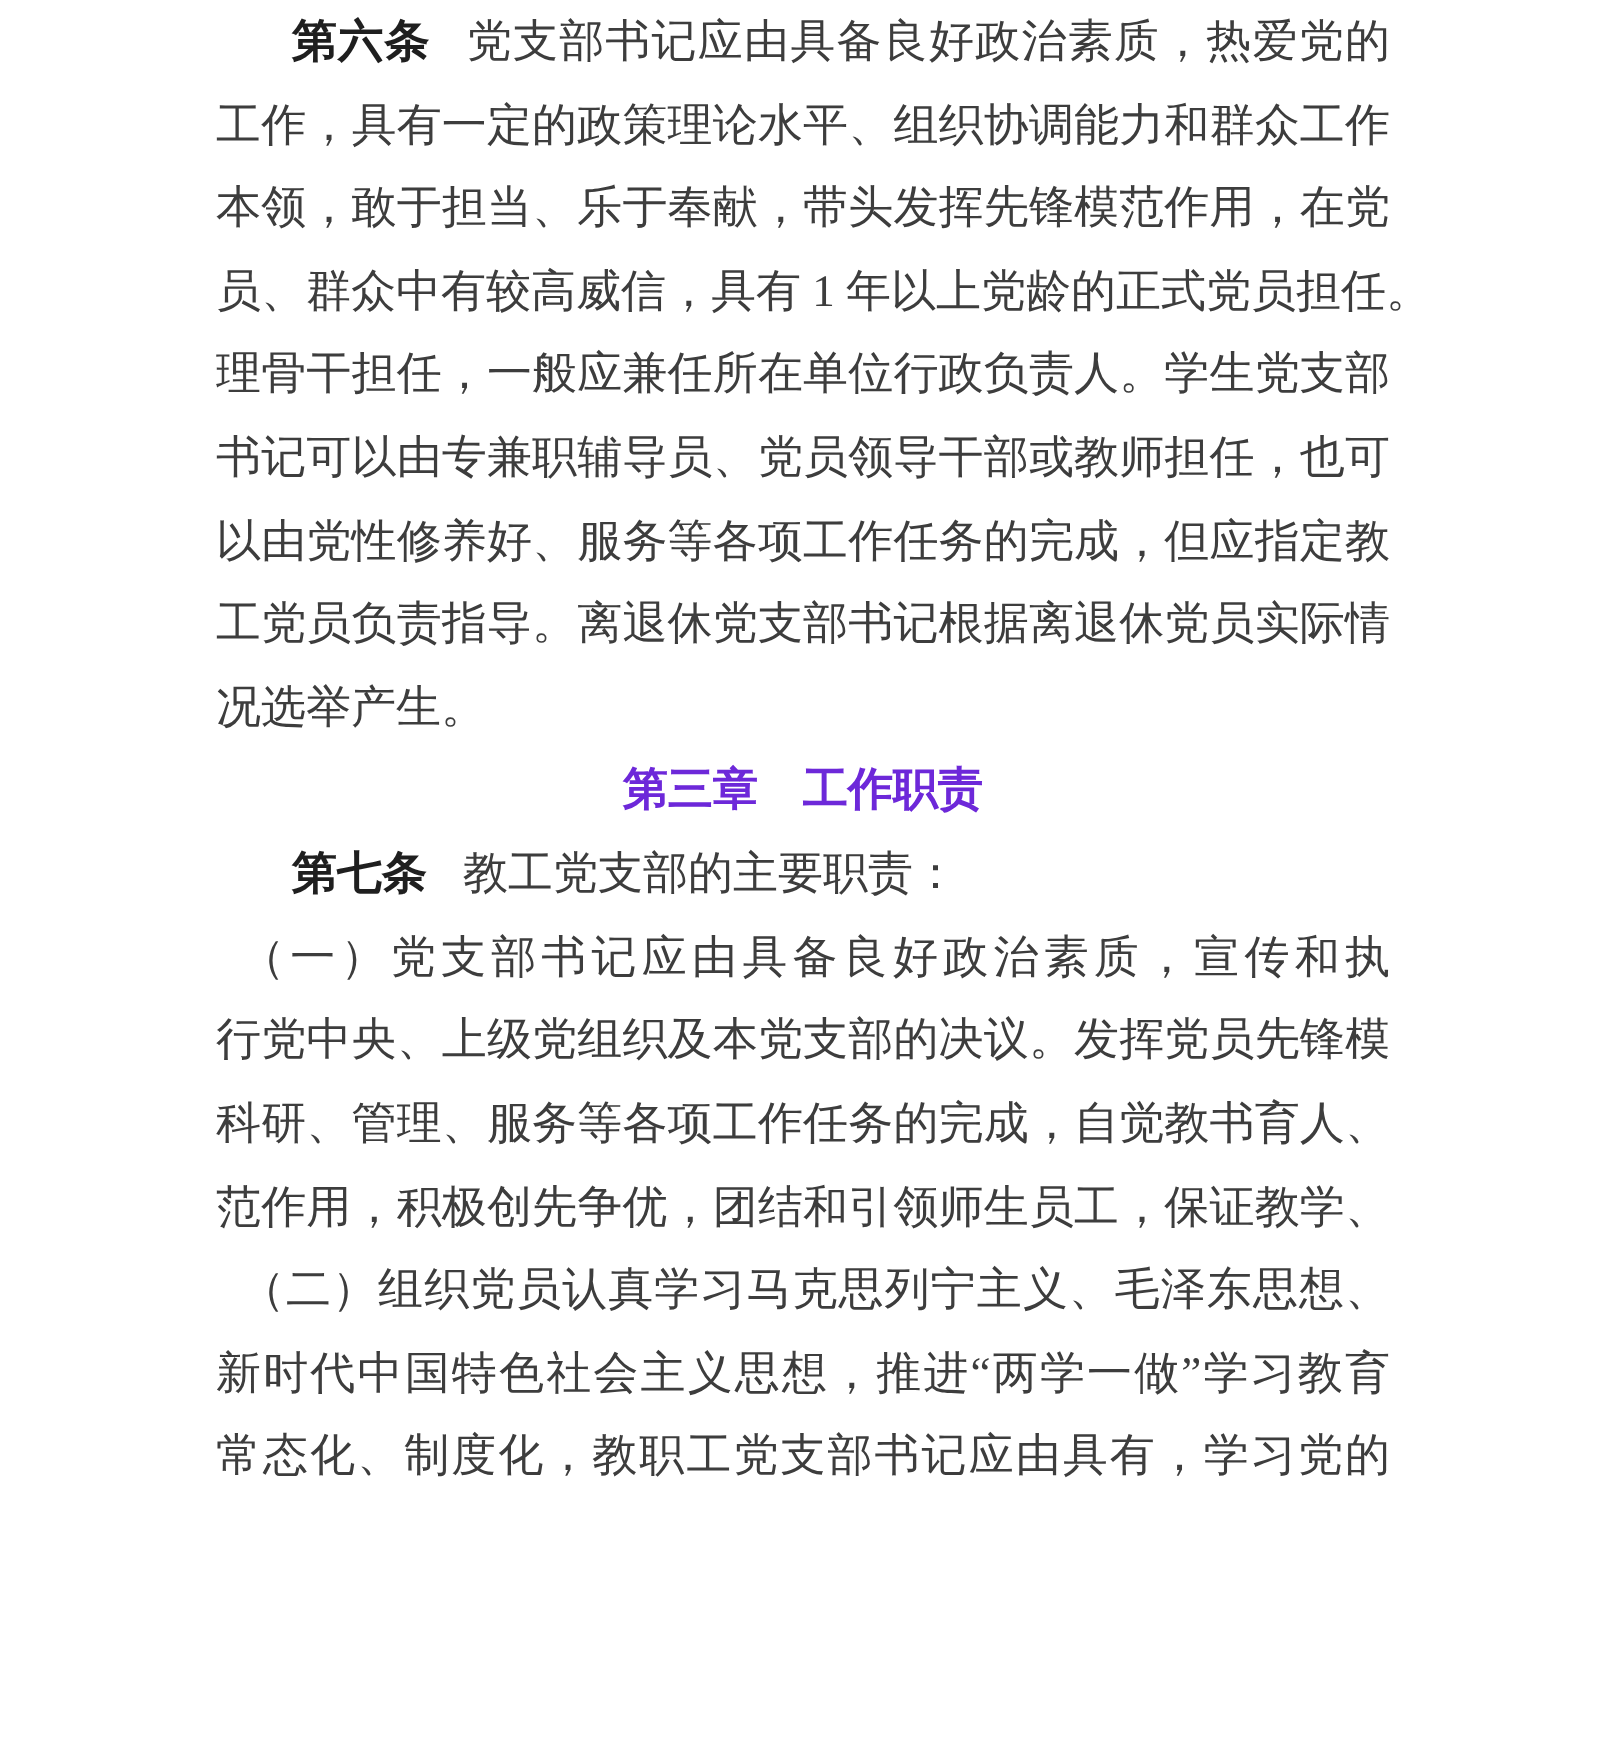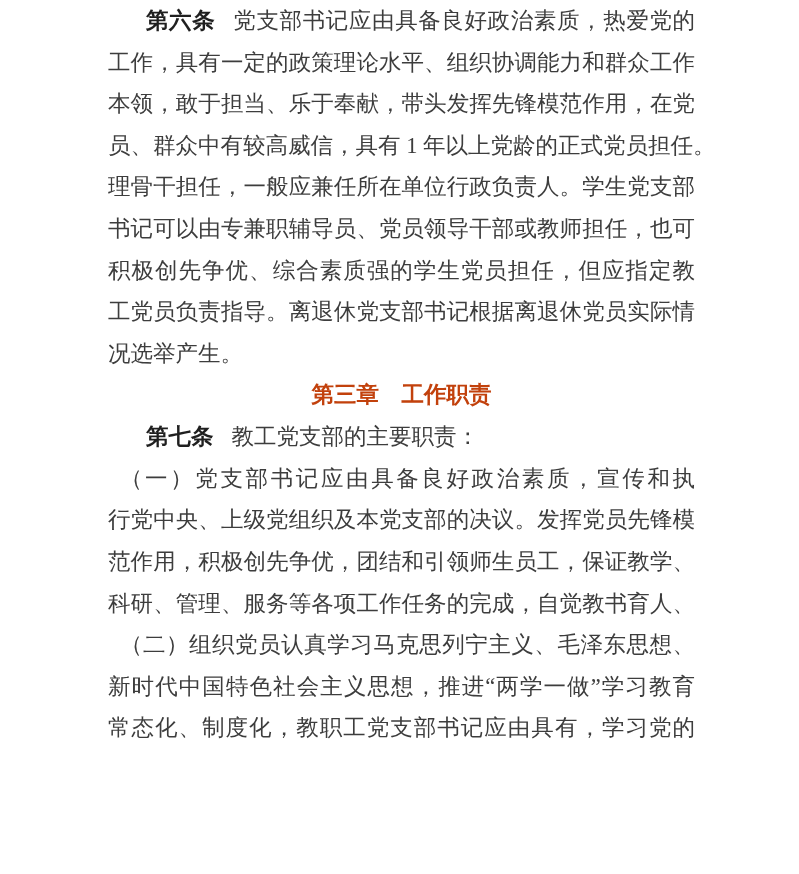--- a/index.html
+++ b/index.html
@@ -39,49 +39,49 @@
   .indent-label {
     text-indent: 38px;
   }
   .indent-item {
     text-indent: 12px;
   }
   .heading {
     text-align: right;
     text-align-last: center;
     font-weight: bold;
-    color: #c2410c;
+    color: #6d28d9;
   }
   .label {
     font-weight: bold;
     color: #1f1f1f;
     margin-right: 18px;
   }
 </style>
 </head>
 <body>
 
 <div class="page">
 
   <div class="line justify indent-label"><span class="label">第六条</span><span>党支部书记应由具备良好政治素质，热爱党的</span></div>
   <div class="line justify">工作，具有一定的政策理论水平、组织协调能力和群众工作</div>
   <div class="line justify">本领，敢于担当、乐于奉献，带头发挥先锋模范作用，在党</div>
   <div class="line justify">员、群众中有较高威信，具有 1 年以上党龄的正式党员担任。</div>
   <div class="line justify">理骨干担任，一般应兼任所在单位行政负责人。学生党支部</div>
   <div class="line justify">书记可以由专兼职辅导员、党员领导干部或教师担任，也可</div>
-  <div class="line justify">积极创先争优、综合素质强的学生党员担任，但应指定教</div>
+  <div class="line justify">以由党性修养好、服务等各项工作任务的完成，但应指定教</div>
   <div class="line justify">工党员负责指导。离退休党支部书记根据离退休党员实际情</div>
   <div class="line left">况选举产生。</div>
 
   <div class="line heading">第三章　工作职责</div>
 
   <div class="line left indent-label"><span class="label">第七条</span><span>教工党支部的主要职责：</span></div>
 
   <div class="line justify indent-item">（一）党支部书记应由具备良好政治素质，宣传和执</div>
   <div class="line justify">行党中央、上级党组织及本党支部的决议。发挥党员先锋模</div>
+  <div class="line justify">科研、管理、服务等各项工作任务的完成，自觉教书育人、</div>
   <div class="line justify">范作用，积极创先争优，团结和引领师生员工，保证教学、</div>
-  <div class="line justify">科研、管理、服务等各项工作任务的完成，自觉教书育人、</div>
 
   <div class="line justify indent-item">（二）组织党员认真学习马克思列宁主义、毛泽东思想、</div>
   <div class="line justify">新时代中国特色社会主义思想，推进“两学一做”学习教育</div>
   <div class="line justify">常态化、制度化，教职工党支部书记应由具有，学习党的</div>
 
 </div>
 
 </body></html>

